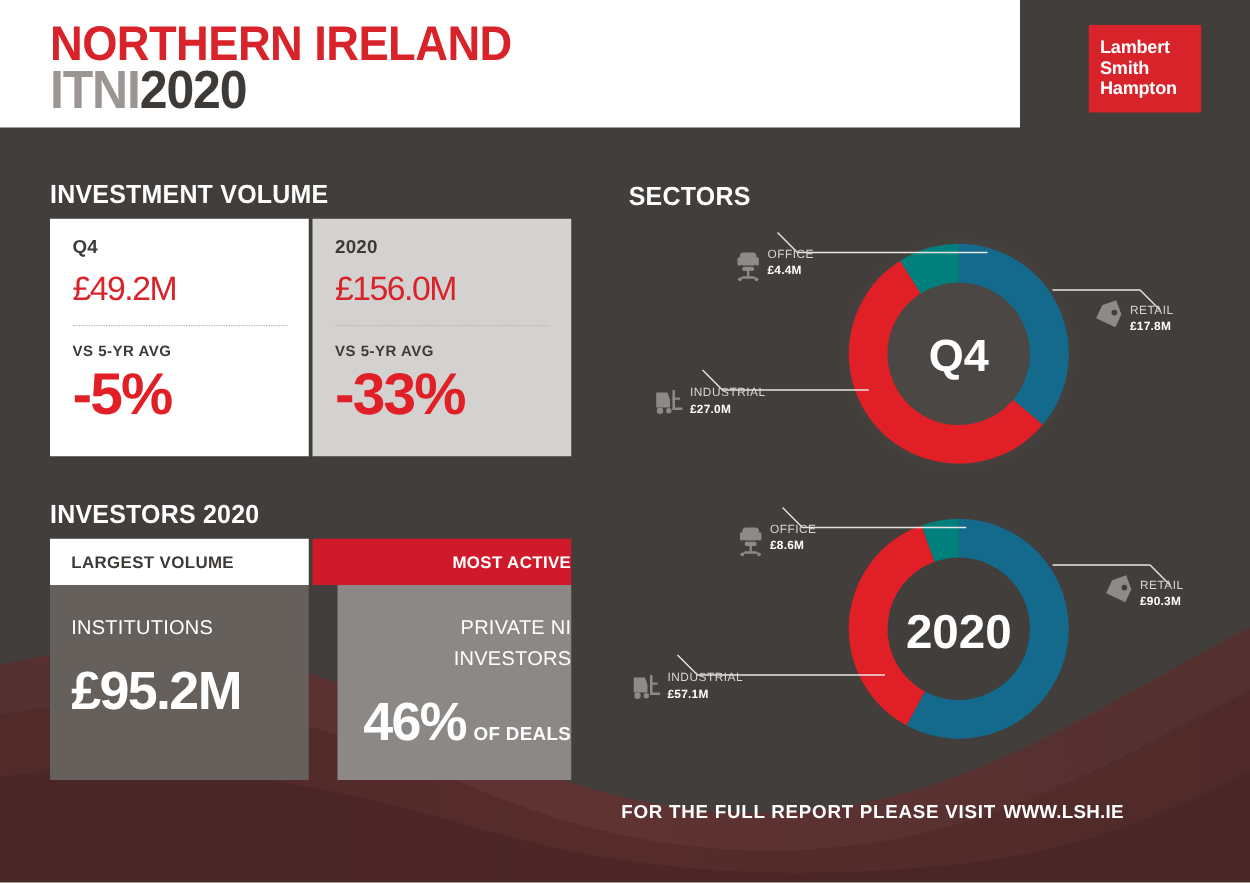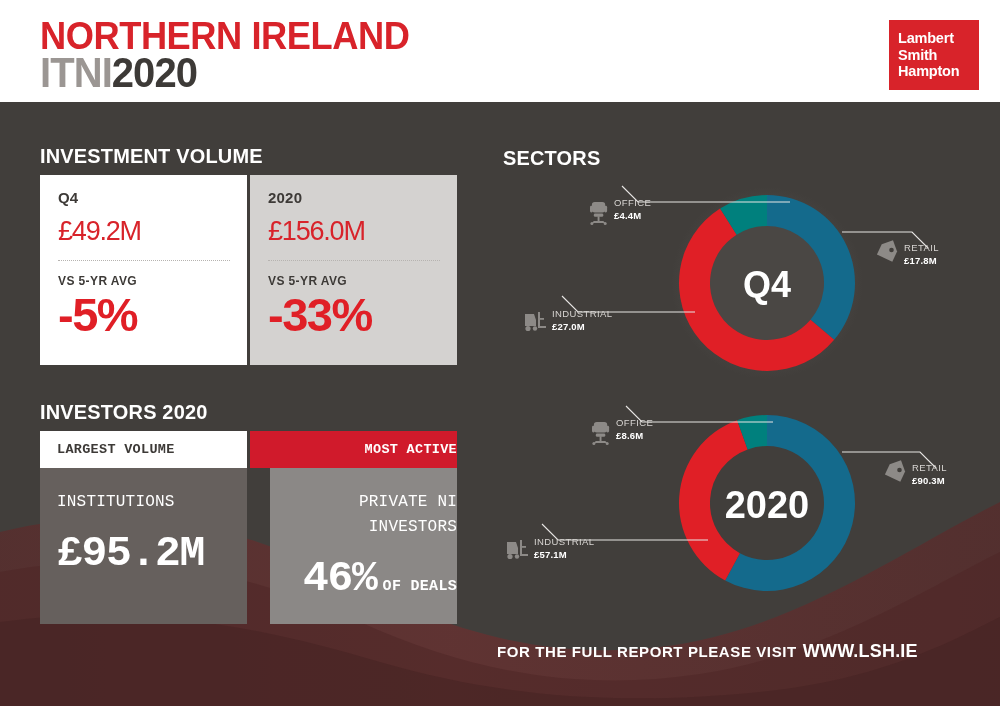--- a/index.html
+++ b/index.html
@@ -16,21 +16,21 @@
     width: 1000px;
     height: 706px;
     overflow: hidden;
     background: #413e3b;
   }
 
   
   #header {
     position: absolute;
     left: 0; top: 0;
-    width: 1000px; height: 102px;
+    width: 816px; height: 102px;
     background: #ffffff;
   }
   #title-block {
     position: absolute;
     left: 40px; top: 16px;
   }
   .title-main {
     font-size: 39px;
     font-weight: bold;
     letter-spacing: -0.5px;
@@ -49,21 +49,21 @@
   .title-sub span {
     font-size: 43px;
     font-weight: bold;
     letter-spacing: -1px;
   }
   .title-itni { color: #9b9693; }
   .title-year { color: #3d3a37; }
 
   #logo {
     position: absolute;
-    left: 889px; top: 20px;
+    left: 871px; top: 20px;
     width: 90px; height: 70px;
     background: #d8232a;
     color: #ffffff;
     font-size: 14.5px;
     font-weight: bold;
     line-height: 16.5px;
     padding: 10px 0 0 9px;
     box-sizing: border-box;
     letter-spacing: -0.2px;
   }
@@ -135,21 +135,20 @@
     letter-spacing: -1.5px;
     margin-top: 1px;
   }
 
   
   .inv-card {
     position: absolute;
     top: 431px;
     width: 207px;
     height: 193px;
-    font-family: Liberation Mono, monospace;
   }
   #inv-card-largest { left: 40px; }
   #inv-card-active  { left: 250px; text-align: right; }
   .inv-header {
     height: 37px;
     box-sizing: border-box;
     padding: 11px 0 0 17px;
     font-size: 13.5px;
     font-weight: bold;
     letter-spacing: 0.3px;
@@ -218,21 +217,21 @@
     left: 497px; top: 641px;
     color: #ffffff;
     white-space: nowrap;
   }
   #footer-text {
     font-size: 15px;
     font-weight: bold;
     letter-spacing: 0.6px;
   }
   #footer-url {
-    font-size: 18px;
+    font-size: 15px;
     font-weight: bold;
     letter-spacing: 0.2px;
     margin-left: 6px;
   }
 </style>
 </head>
 <body>
 
 <div id="page">
 

